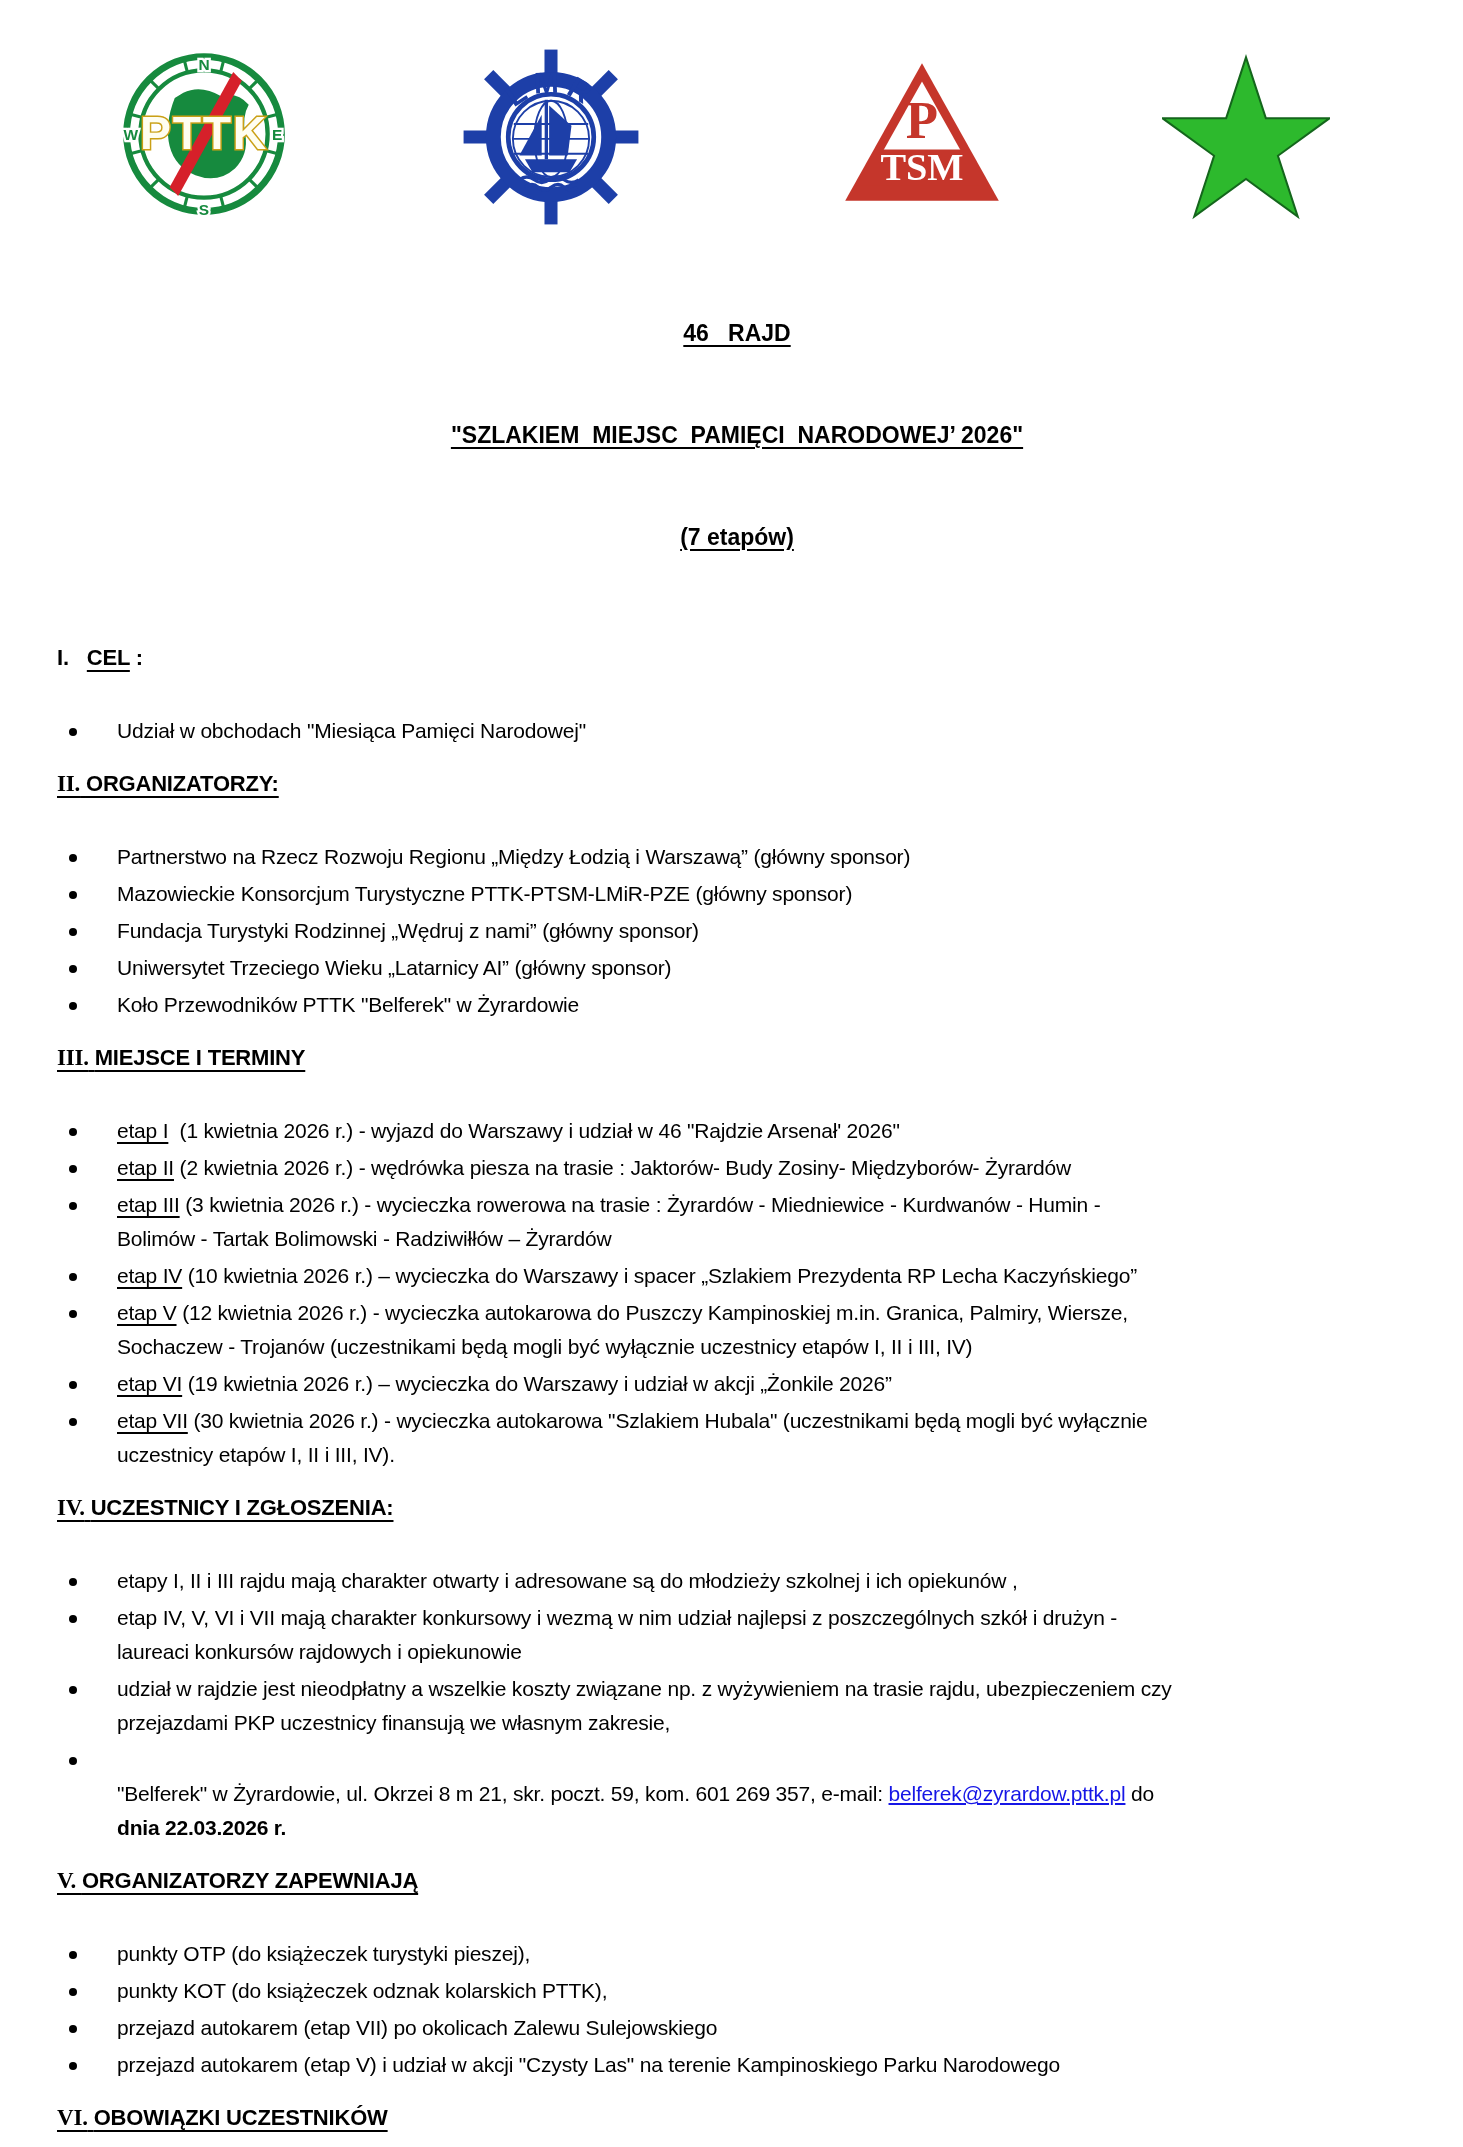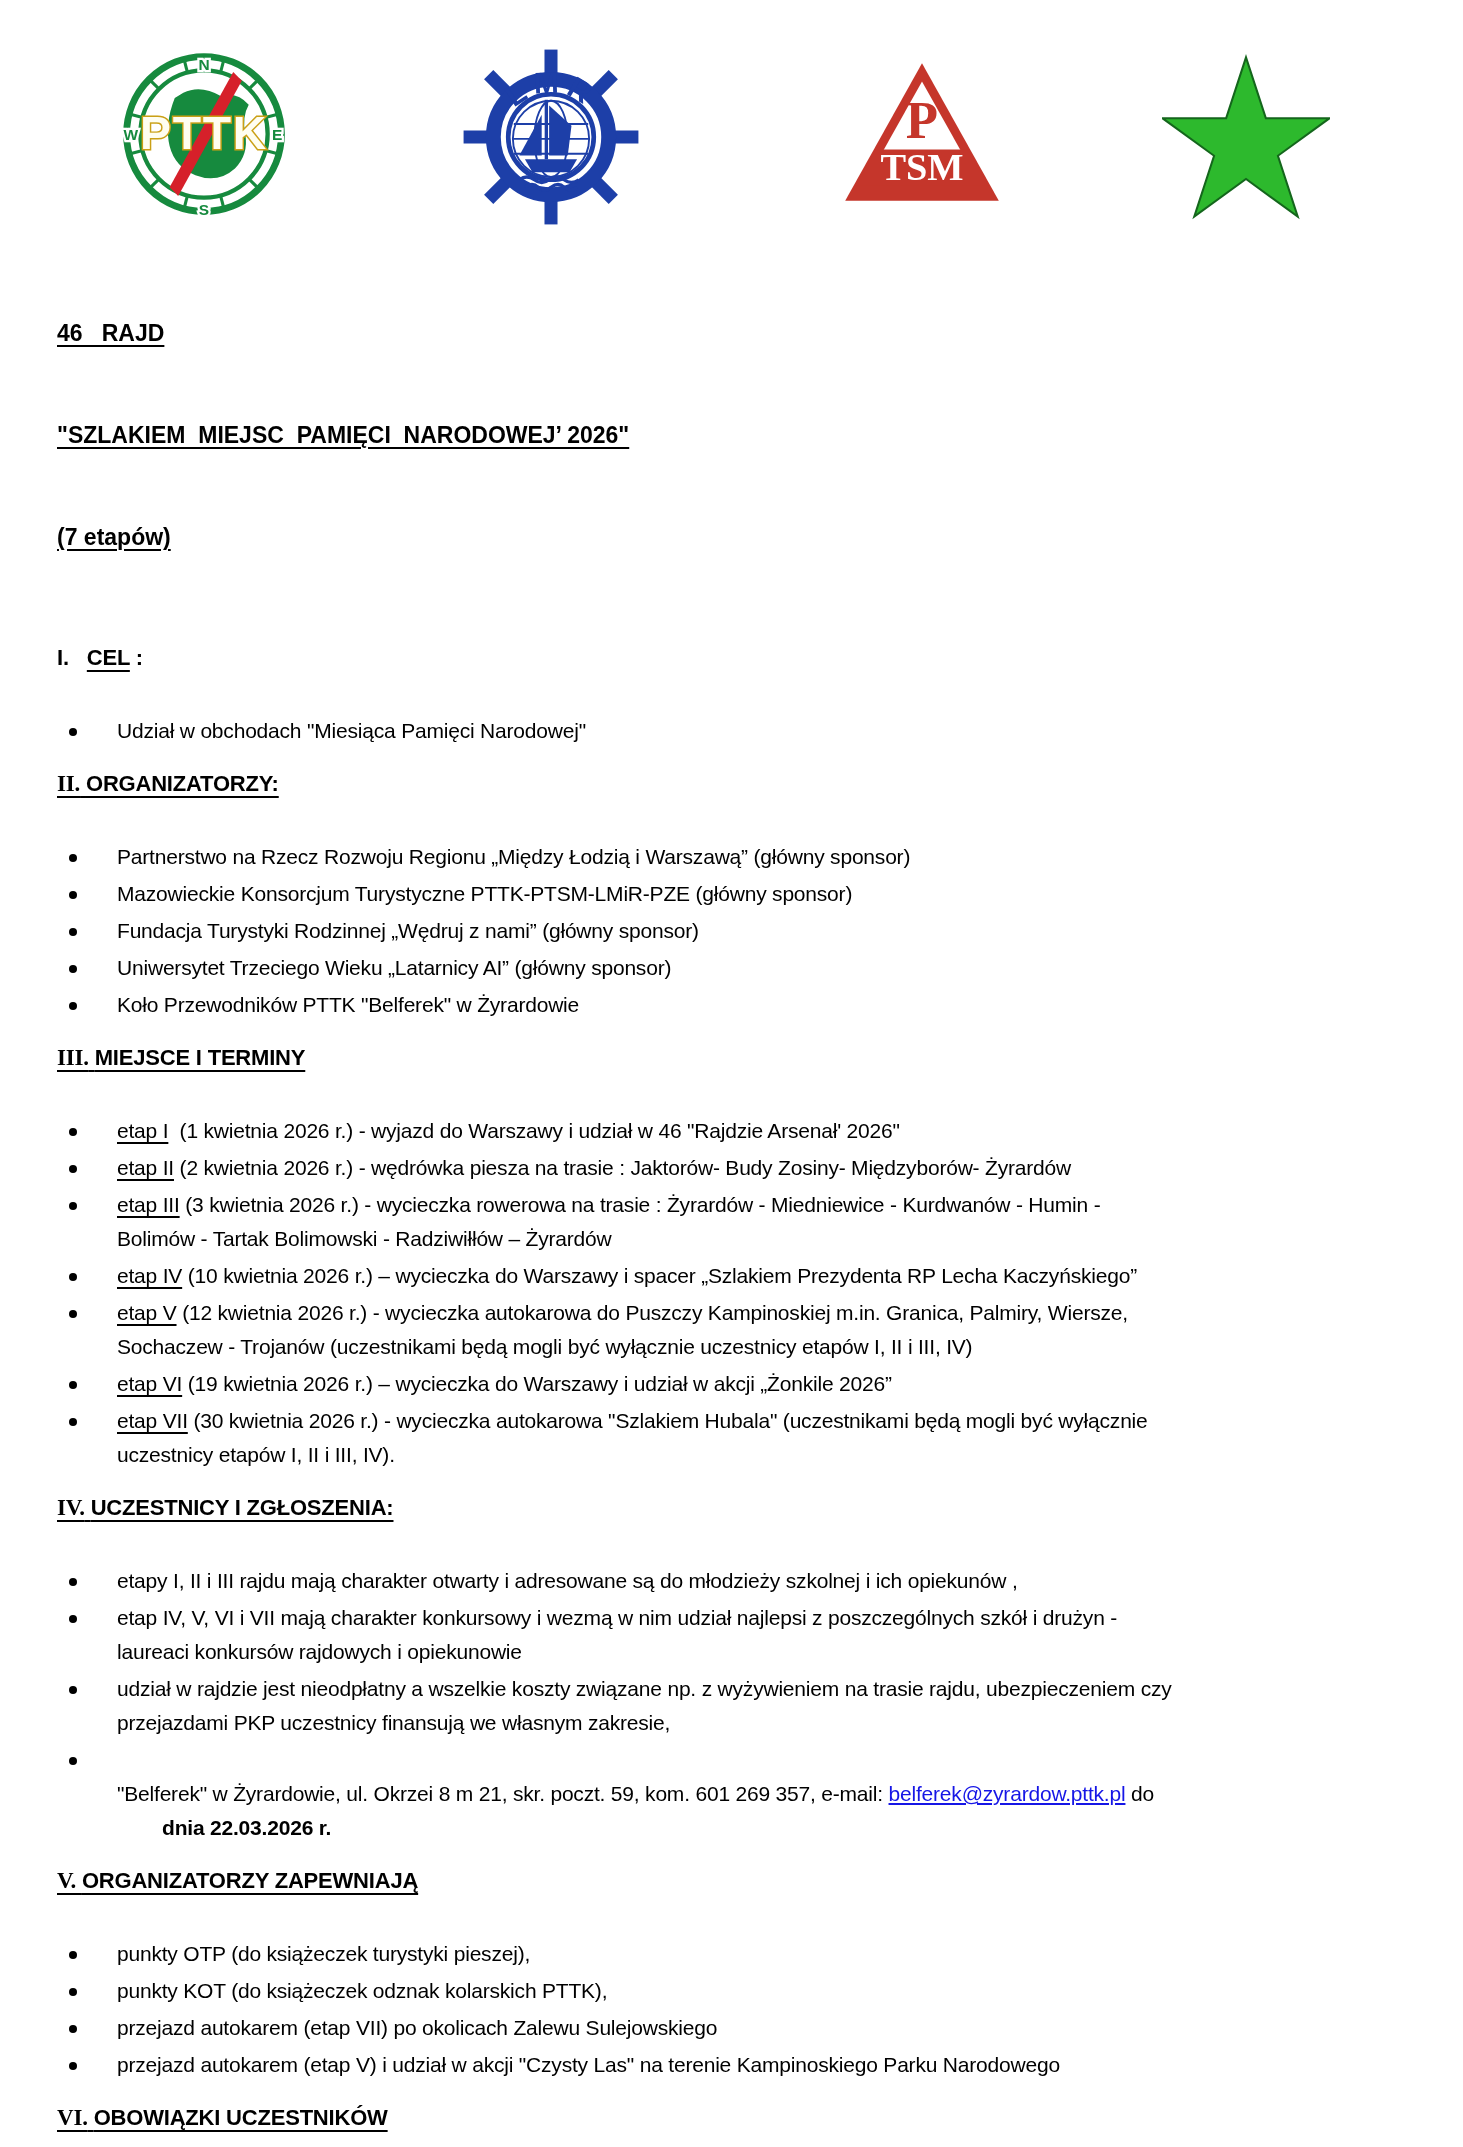--- a/index.html
+++ b/index.html
@@ -6,38 +6,38 @@
   .page{position:relative;width:1463px;height:2147px;background:#ffffff;overflow:hidden;
         font-family:"Liberation Sans",sans-serif;color:#000;}
   .logo{position:absolute;}
   .logo svg{display:block;width:100%;height:100%;}
   .logo-pttk{left:118px;top:48px;width:172px;height:172px;}
   .logo-lmr{left:458px;top:40px;width:186px;height:194px;}
   .logo-ptsm{left:842px;top:58px;width:160px;height:148px;}
   .logo-star{left:1162px;top:54px;width:168px;height:168px;}
 
   .content{position:absolute;left:57px;top:248px;width:1360px;}
-  .title{text-align:left;font-weight:bold;font-size:23px;line-height:34px;white-space:pre-wrap;}
+  .title{text-align:center;font-weight:bold;font-size:23px;line-height:34px;white-space:pre-wrap;}
   .u{text-decoration:underline;text-decoration-thickness:2px;text-underline-offset:4px;}
 
   .sec-h{margin:20px 0 40px 0;font-size:22px;font-weight:bold;line-height:32px;
          letter-spacing:-0.2px;white-space:pre-wrap;}
   .hu{text-decoration:underline;text-decoration-thickness:2px;text-underline-offset:5px;}
   .hnum{font-family:"Liberation Serif",serif;font-size:23px;}
   .hnum-sans{font-family:"Liberation Sans",sans-serif;font-size:22px;}
   .hgap{display:inline-block;width:18px;}
 
   ul.list{list-style:none;margin:0;padding:0;}
   ul.list li{position:relative;padding-left:60px;margin:0 0 3px 0;
              font-size:21px;line-height:34px;letter-spacing:-0.2px;white-space:pre-wrap;}
   ul.list li::before{content:"";position:absolute;left:12px;top:14px;width:8px;height:8px;
              border-radius:50%;background:#000;}
   .lead{text-decoration:underline;text-decoration-thickness:1.5px;text-underline-offset:4px;}
   .link{color:#1616e6;cursor:pointer;}
-  .b{font-weight:bold;margin-left:45px;}
+  .b{font-weight:bold;}
 </style>
 </head>
 <body>
 
 <div class="page">
 
   <div class="logo logo-pttk">
     <svg viewBox="0 0 100 100">
       <circle cx="50" cy="50" r="45" fill="none" stroke="#168a3e" stroke-width="4"></circle>
       <circle cx="50" cy="50" r="37" fill="none" stroke="#168a3e" stroke-width="2.5"></circle>

